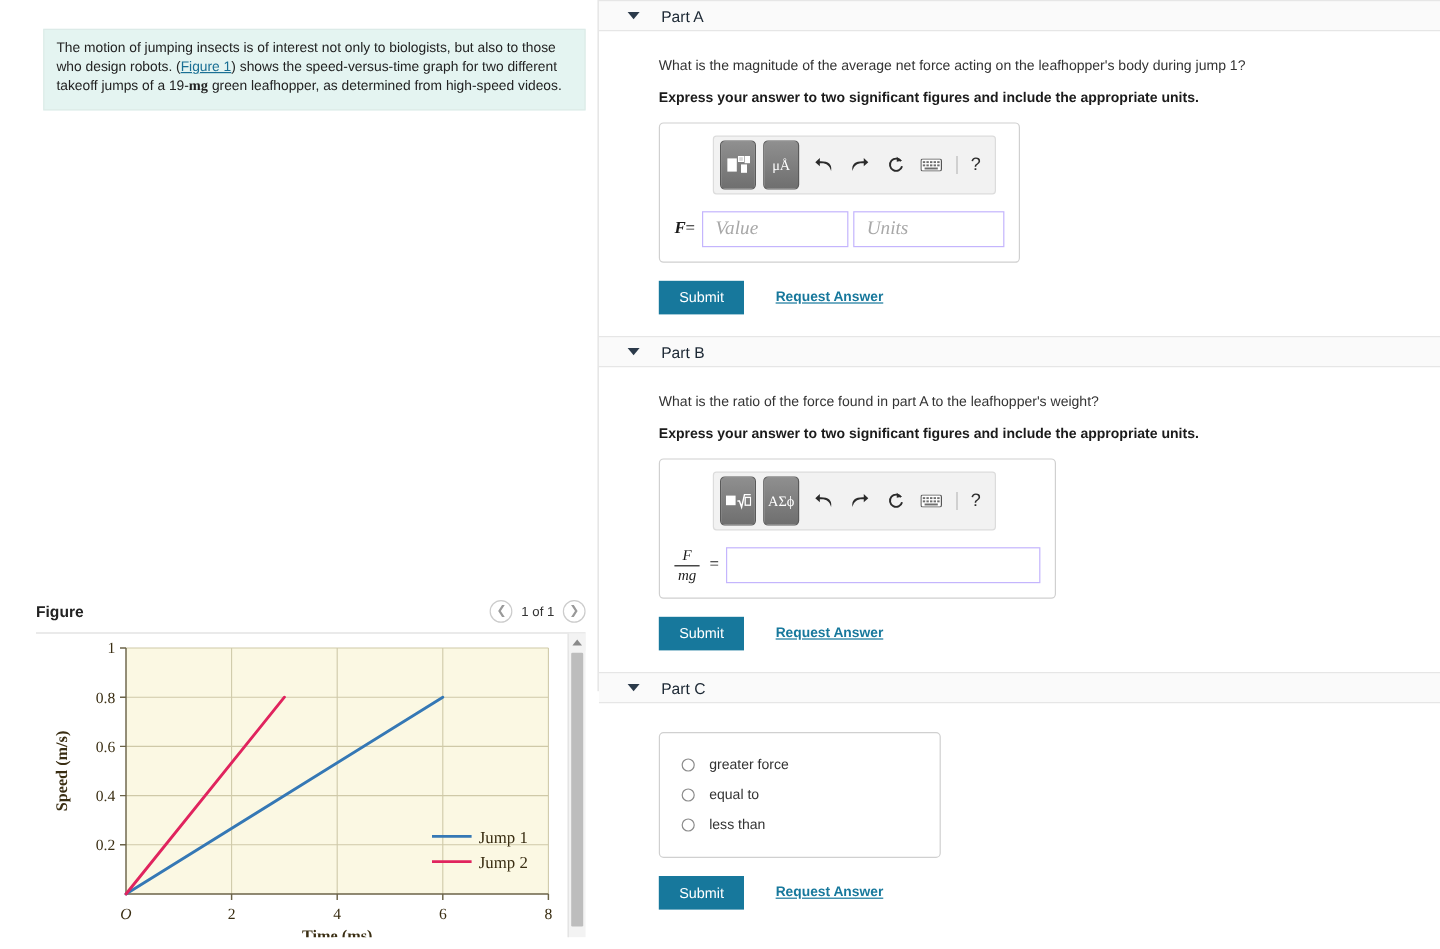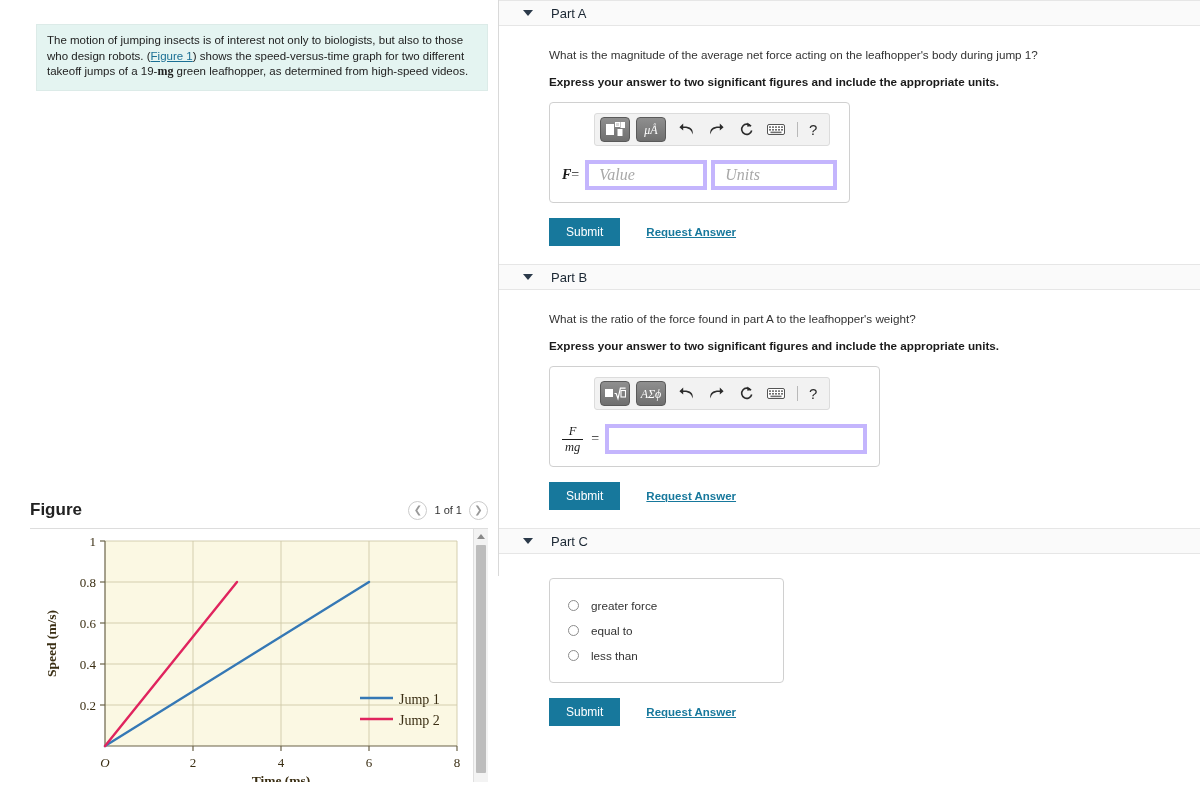--- a/index.html
+++ b/index.html
@@ -52,21 +52,21 @@
     left: 30px; top: 500px;
     width: 458px;
   }
   .figure-head {
     display: flex;
     align-items: center;
     justify-content: space-between;
     padding-bottom: 8px;
   }
   .figure-title {
-    font-size: 17px;
+    font-size: 13px;
     font-weight: bold;
     color: #222;
   }
   .figure-nav {
     display: flex;
     align-items: center;
     gap: 7px;
   }
   .nav-circle {
     width: 19px; height: 19px;
@@ -201,29 +201,28 @@
     background: #f2f2f2;
     border: 1px solid #dcdcdc;
     border-radius: 3px;
     display: inline-flex;
     align-items: center;
     padding: 3px 8px 3px 5px;
     gap: 2px;
     margin-left: 32px;
   }
   .tb-btn {
-    width: 30px; height: 25px;
+    width: 30px; height: 41px;
     border-radius: 4px;
     background: linear-gradient(#8f8f8f, #6f6f6f);
     border: 1px solid #5a5a5a;
     display: flex; align-items: center; justify-content: center;
     margin-right: 4px;
     cursor: pointer;
     position: relative;
-    font-style: italic;
   }
   .tb-icon-txt {
     color: #ffffff;
     font-family: "Liberation Serif", serif;
     font-size: 12px;
     line-height: 1;
   }
   .tb-plain {
     width: 28px; height: 24px;
     display: flex; align-items: center; justify-content: center;
@@ -264,21 +263,21 @@
     font-family: "Liberation Serif", serif;
     font-style: italic;
     font-size: 12.5px;
     color: #1b1b1b;
     margin-right: 8px;
     line-height: 1.15;
   }
   .frac .num { padding: 0 3px; }
   .frac .den { padding: 0 3px; border-top: 1px solid #1b1b1b; }
   .ans-input {
-    border: 4px solid #c4b5fd;
+    border: 1px solid #c4b5fd;
     height: 30px;
     background: #fff;
     font-family: "Liberation Serif", serif;
     font-style: italic;
     font-size: 16px;
     color: #a8a8a8;
     padding: 0 10px;
     outline: none;
   }
   .ans-input::placeholder { color: #a8a8a8; font-style: italic; }

